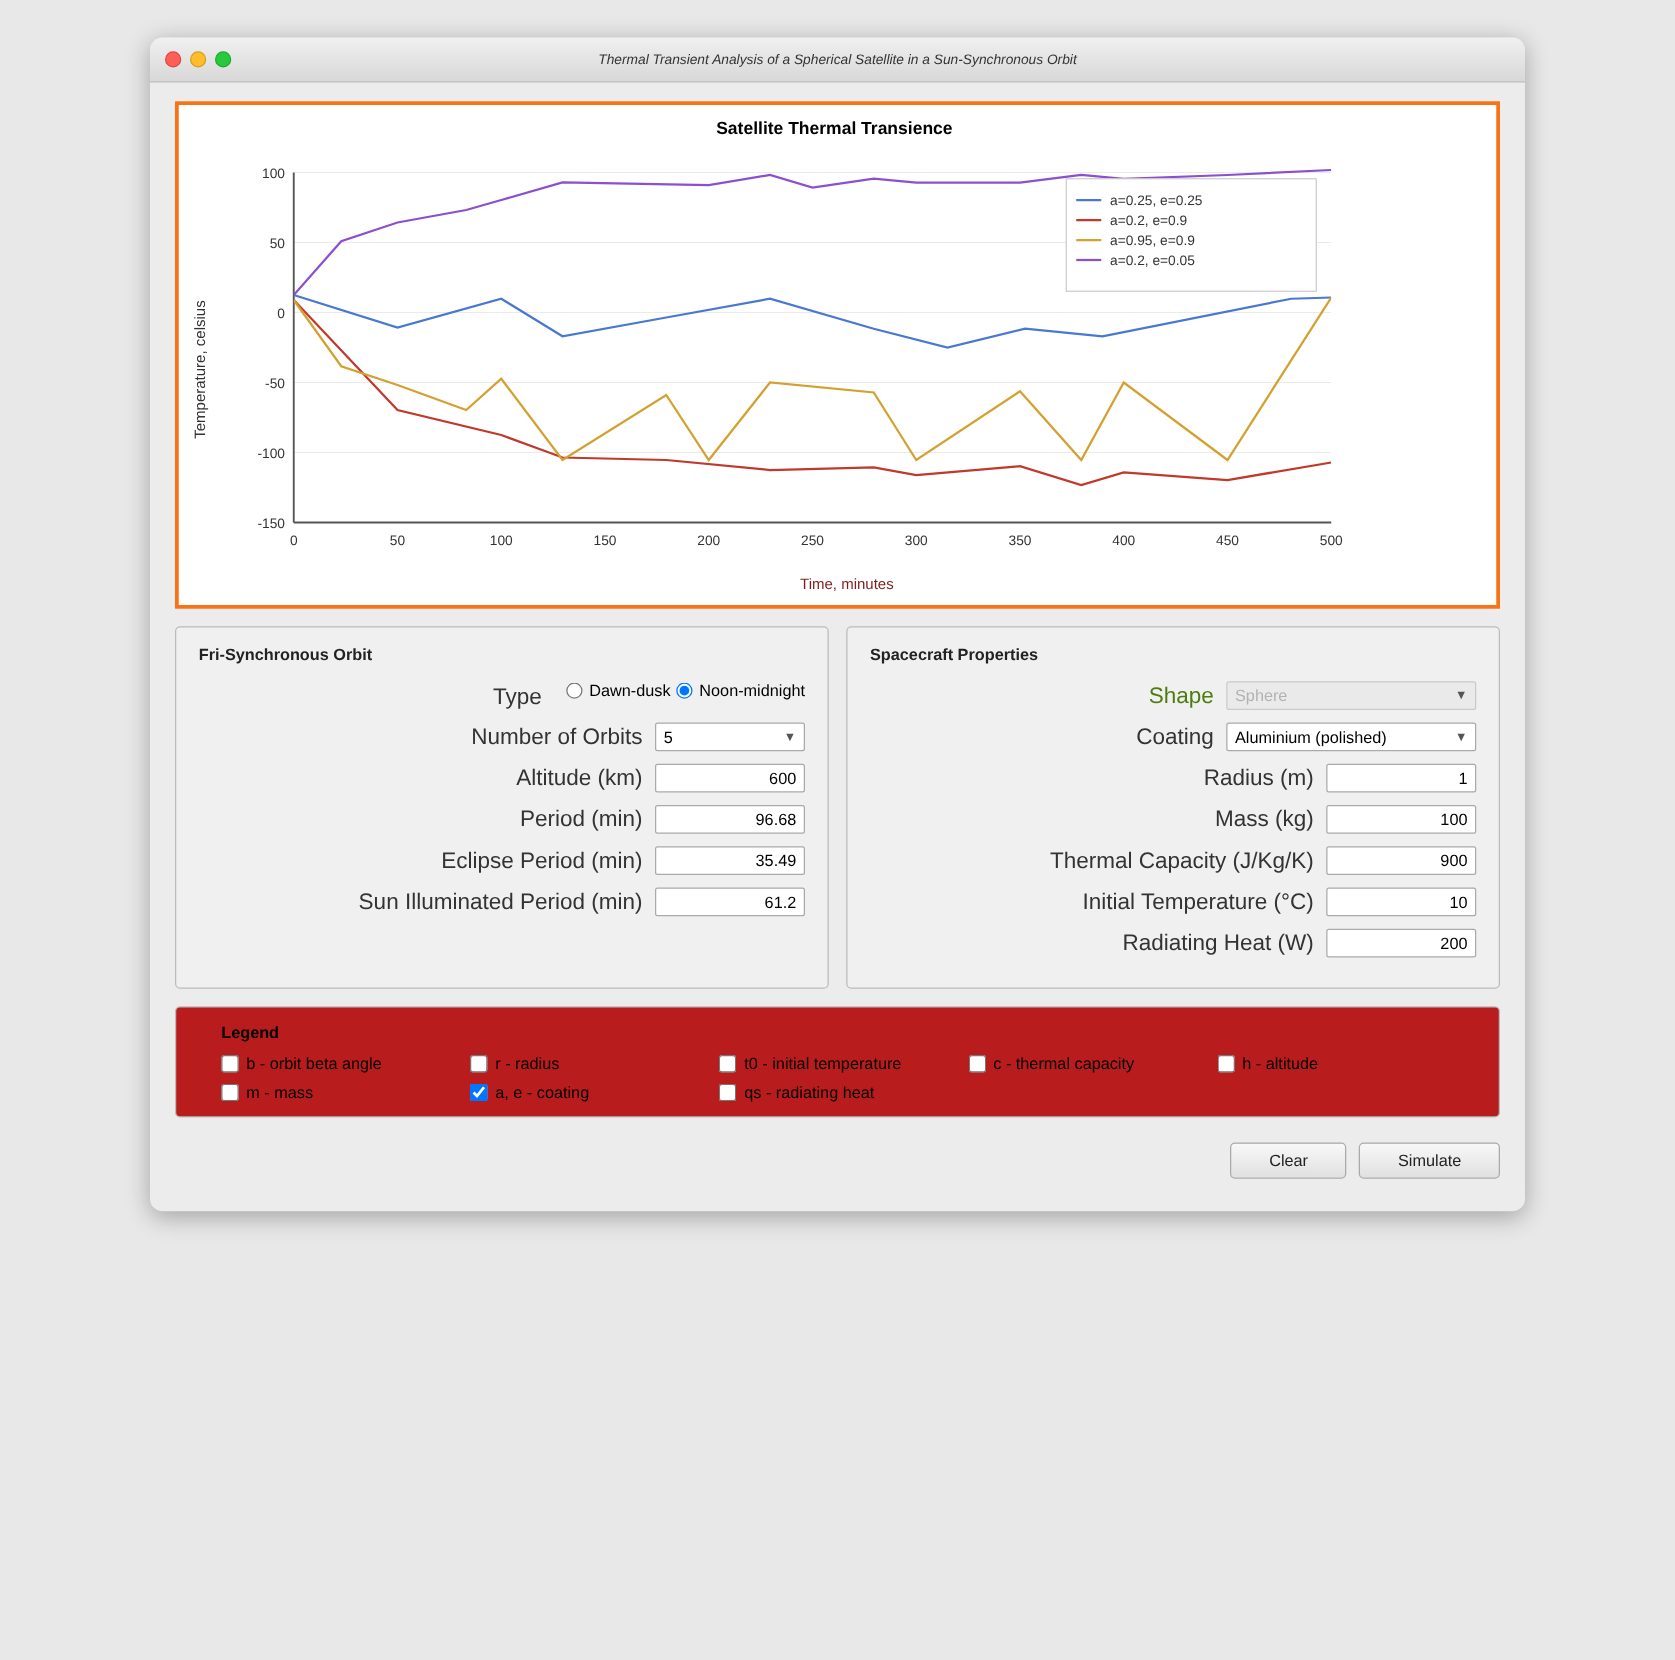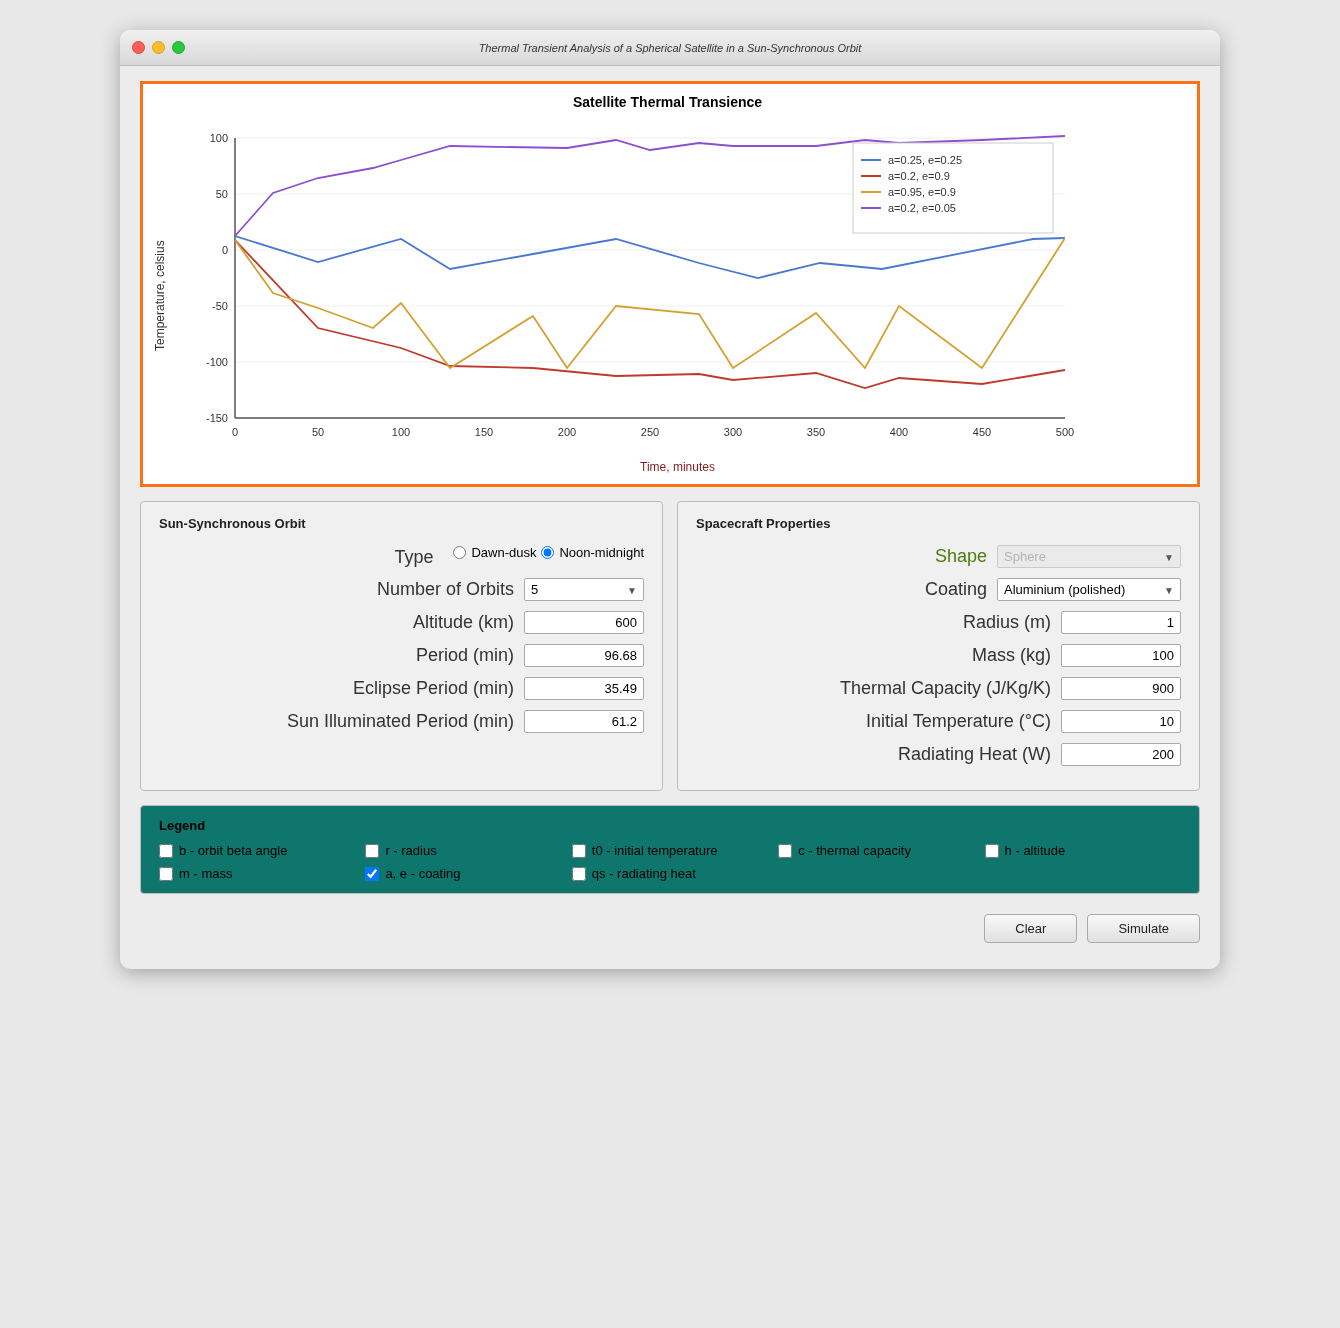--- a/index.html
+++ b/index.html
@@ -143,21 +143,21 @@
       background: white;
       padding: 3px 28px 3px 6px;
       font-size: 13px;
       width: 120px;
       border-radius: 2px;
       appearance: none;
       -webkit-appearance: none;
       cursor: pointer;
     }
     .form-select-wide {
-      width: 184px;
+      width: 200px;
     }
     .select-arrow {
       position: absolute;
       right: 7px;
       top: 50%;
       transform: translateY(-50%);
       font-size: 10px;
       color: #555;
       pointer-events: none;
     }
@@ -189,24 +189,24 @@
     .disabled-input {
       background: #e8e8e8;
       color: #999;
       border: 1px solid #bbb;
     }
     .disabled-label {
       color: #4d7c0f;
     }
     
     .legend-panel {
-      background: #0f766e;
+      background: #b91c1c;
       border: 1px solid #bbb;
       border-radius: 4px;
-      padding: 12px 18px;
+      padding: 12px 36px;
       margin-bottom: 14px;
     }
     .legend-title {
       font-size: 13px;
       font-weight: 600;
       margin-bottom: 10px;
     }
     .legend-grid {
       display: grid;
       grid-template-columns: repeat(5, 1fr);
@@ -378,21 +378,21 @@
             <text x="715" y="94" font-size="11" fill="#333">a=0.2, e=0.05</text>
           </svg>
           <div class="x-axis-label">Time, minutes</div>
         </div>
       </div>
     </div>
 
     <div class="panels">
 
       <div class="panel">
-        <div class="panel-title">Sun-Synchronous Orbit</div>
+        <div class="panel-title">Fri-Synchronous Orbit</div>
 
         <div class="form-row-radio">
           <span class="form-label">Type</span>
           <div class="radio-group" style="margin-left:10px;">
             <label class="radio-row">
               <input type="radio" name="orbit-type" value="dawn-dusk" style="">
               <span>Dawn-dusk</span>
             </label>
             <label class="radio-row">
               <input type="radio" name="orbit-type" value="noon-midnight" checked="" style="">

